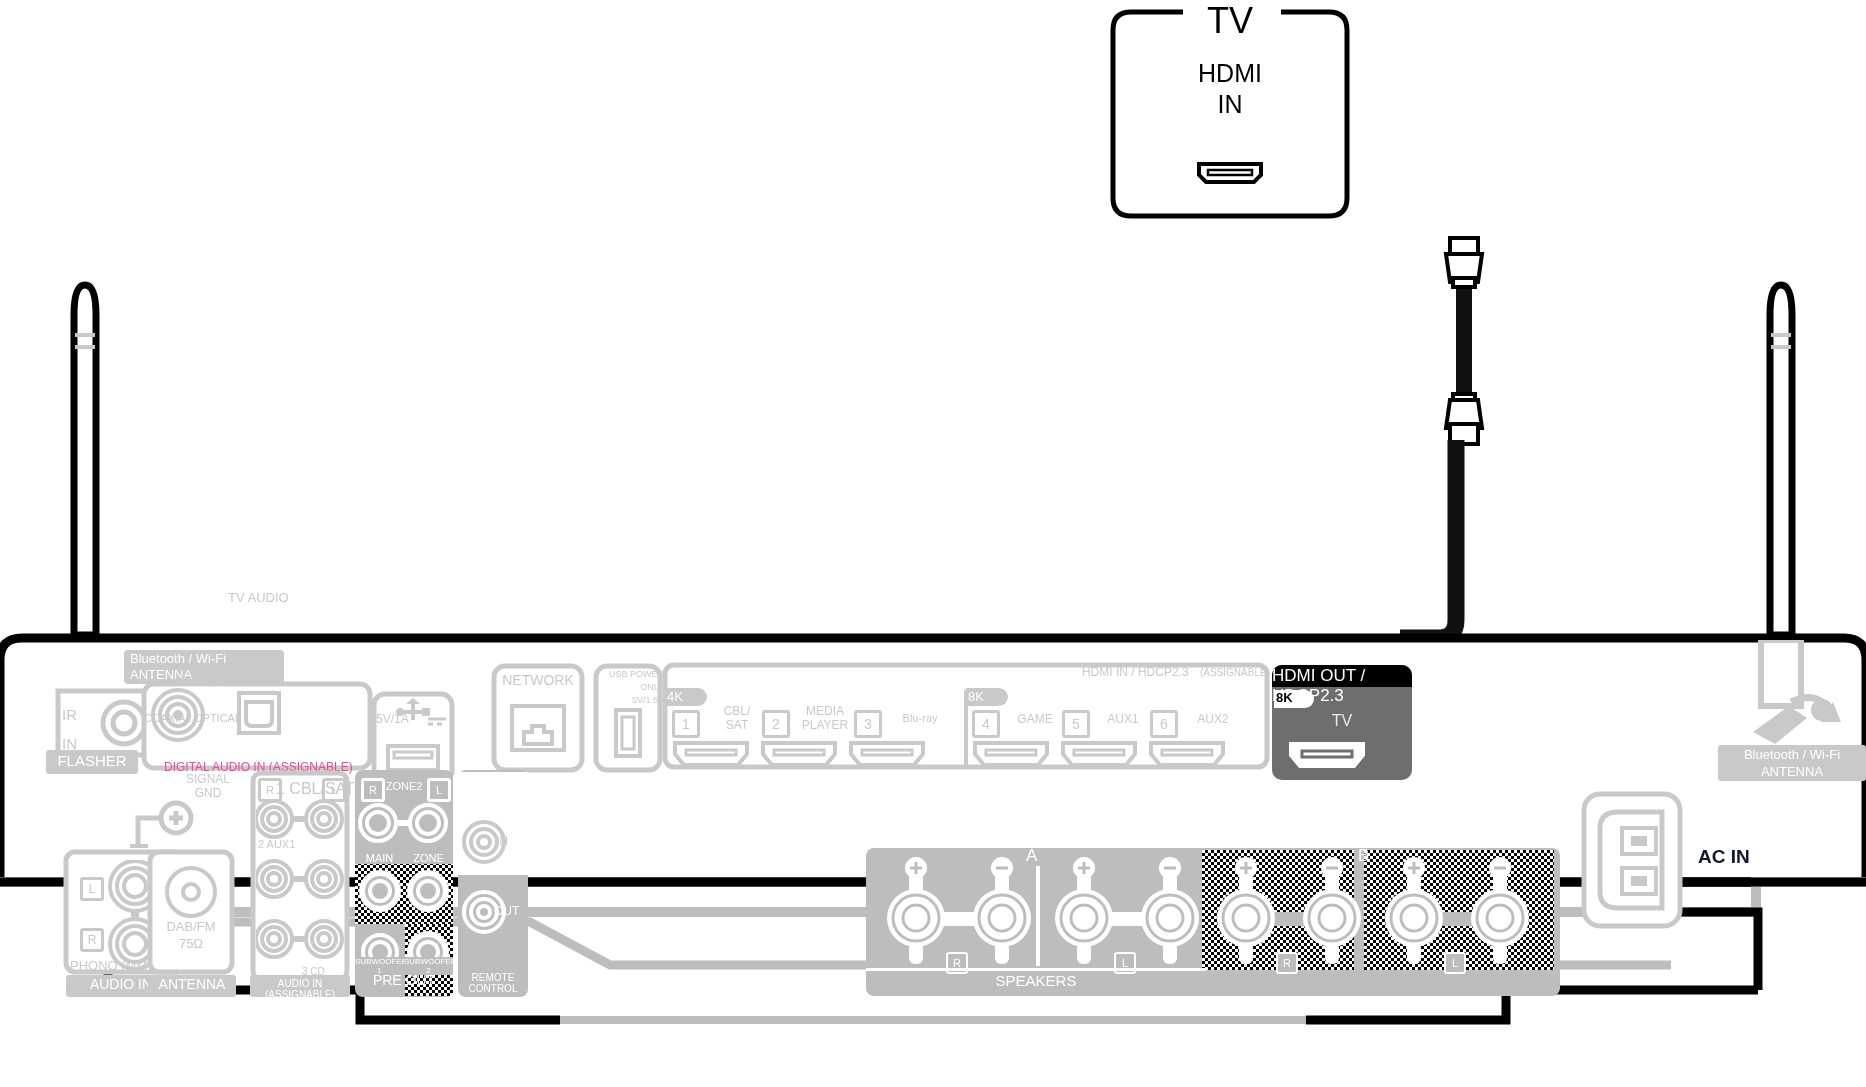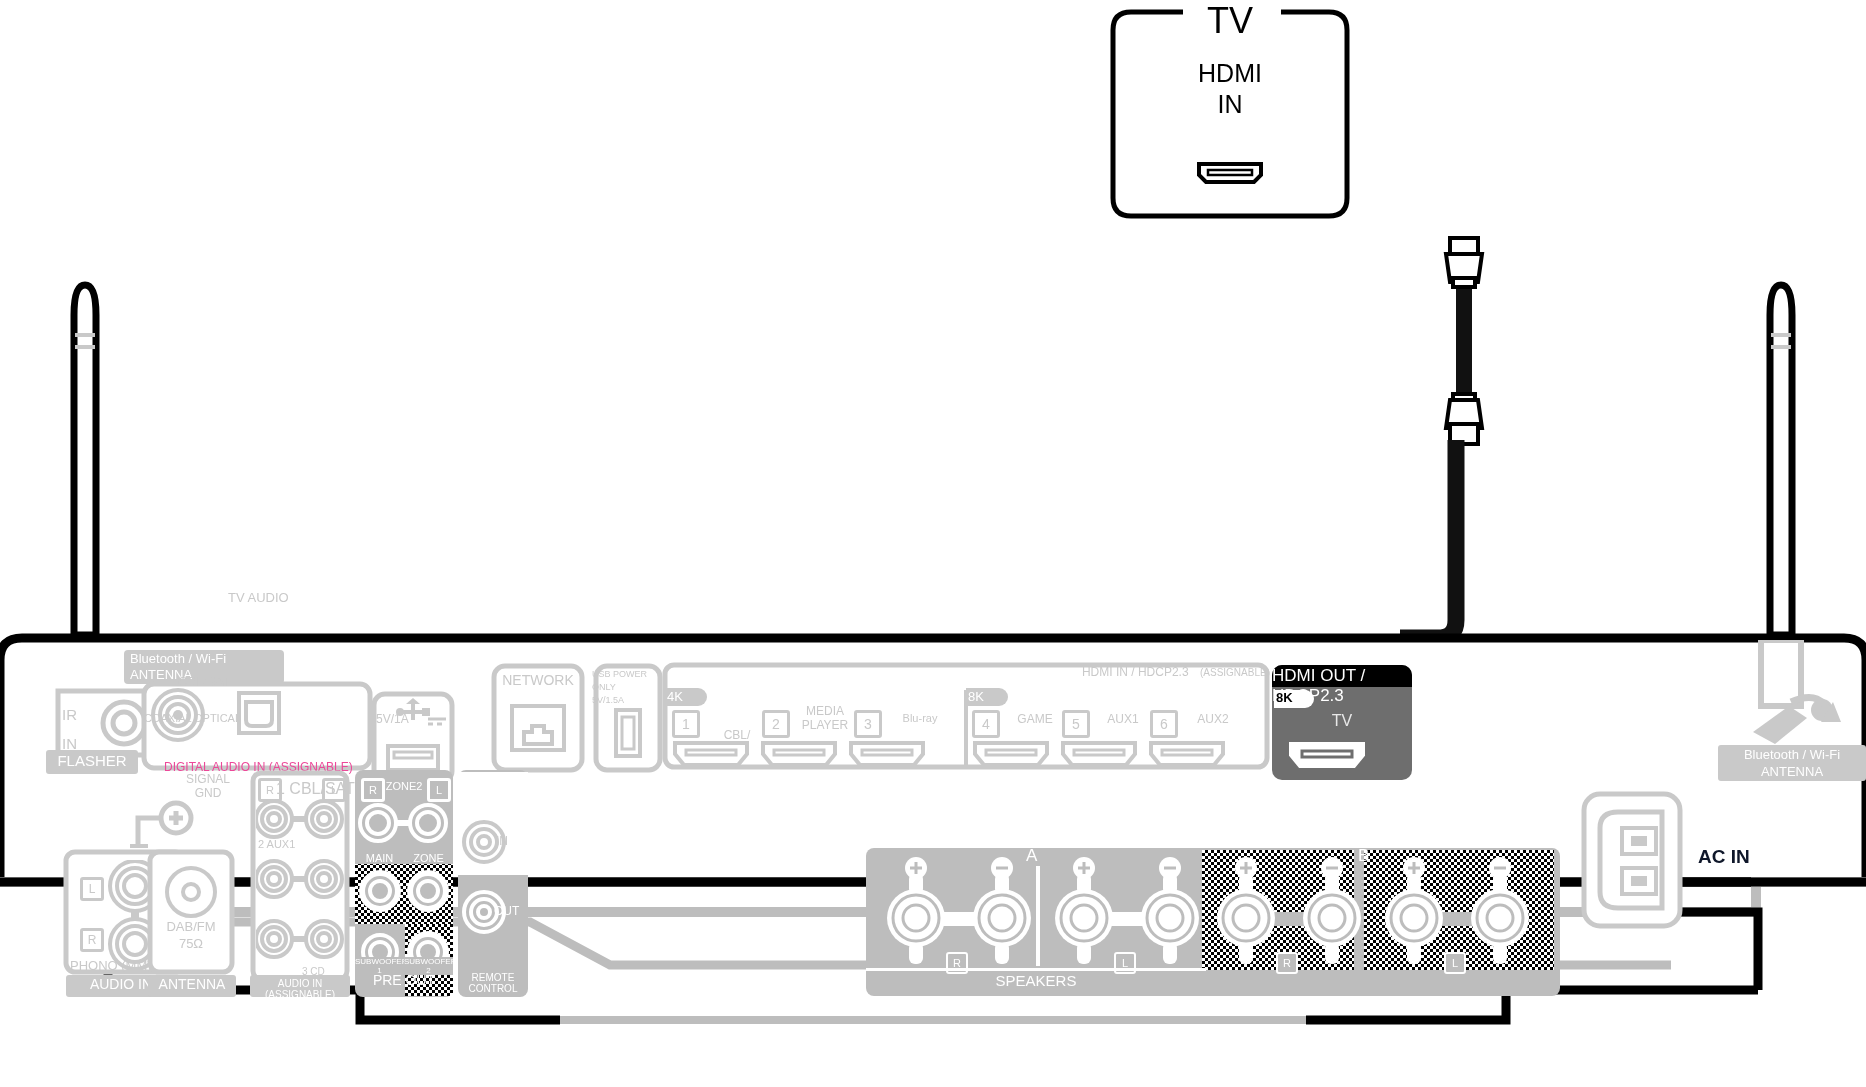--- a/index.html
+++ b/index.html
@@ -241,21 +241,21 @@
 
   <div class="abs" style="left:592px;top:662px;">
     <svg width="72" height="112" viewBox="0 0 72 112">
       <rect x="4" y="4" width="64" height="104" rx="11" fill="#fff" stroke="#c9c9c9" stroke-width="5"></rect>
       <g>
         <rect x="24" y="48" width="24" height="46" fill="none" stroke="#c9c9c9" stroke-width="4"></rect>
         <rect x="30" y="55" width="12" height="32" fill="none" stroke="#c9c9c9" stroke-width="3"></rect>
       </g>
     </svg>
   </div>
-  <div class="abs" style="left:592px;top:668px;width:72px;text-align:left;font-size:9px;line-height:13px;color:#c9c9c9;">
+  <div class="abs" style="left:592px;top:668px;width:72px;text-align:right;font-size:9px;line-height:13px;color:#c9c9c9;">
     <div>USB POWER ONLY</div>
     <div>5V/1.5A</div>
   </div>
 
   <div class="abs" style="left:662px;top:662px;">
     <svg width="608" height="108" viewBox="0 0 608 108">
       <rect x="3" y="3" width="602" height="102" rx="9" fill="#fff" stroke="#c9c9c9" stroke-width="5"></rect>
       <line x1="304" y1="28" x2="304" y2="105" stroke="#c9c9c9" stroke-width="4"></line>
     </svg>
   </div>
@@ -264,21 +264,21 @@
     <span style="font-size:10px;padding-left:8px;">(ASSIGNABLE)</span>
   </div>
 
   <div class="abs" style="left:665px;top:688px;width:42px;height:18px;background:#c9c9c9;border-radius:0 9px 9px 0;"></div>
   <div class="abs" style="left:667px;top:689px;width:38px;font-size:13px;color:#fff;">4K</div>
 
   <div class="abs" style="left:966px;top:688px;width:42px;height:18px;background:#c9c9c9;border-radius:0 9px 9px 0;"></div>
   <div class="abs" style="left:968px;top:689px;width:38px;font-size:13px;color:#fff;">8K</div>
 
   <div class="abs" style="left:672px;top:710px;width:22px;height:22px;border:3px solid #c9c9c9;border-radius:3px;text-align:center;font-size:14px;line-height:22px;color:#c9c9c9;">1</div>
-  <div class="abs" style="left:706px;top:704px;width:62px;text-align:center;font-size:12px;line-height:14px;color:#c9c9c9;margin-top:24px;">
+  <div class="abs" style="left:706px;top:704px;width:62px;text-align:center;font-size:12px;line-height:14px;color:#c9c9c9;">
     <div>CBL/</div>
     <div>SAT</div>
   </div>
   <div class="abs" style="left:672px;top:740px;">
     <svg width="78" height="28" viewBox="0 0 78 28">
         <path d="M 3 3 L 75 3 L 75 14 L 66 25 L 12 25 L 3 14 Z" fill="#fff" stroke="#c9c9c9" stroke-width="4"></path>
         <rect x="14" y="10" width="50" height="5" fill="none" stroke="#c9c9c9" stroke-width="3"></rect>
       </svg>
   </div>
 

